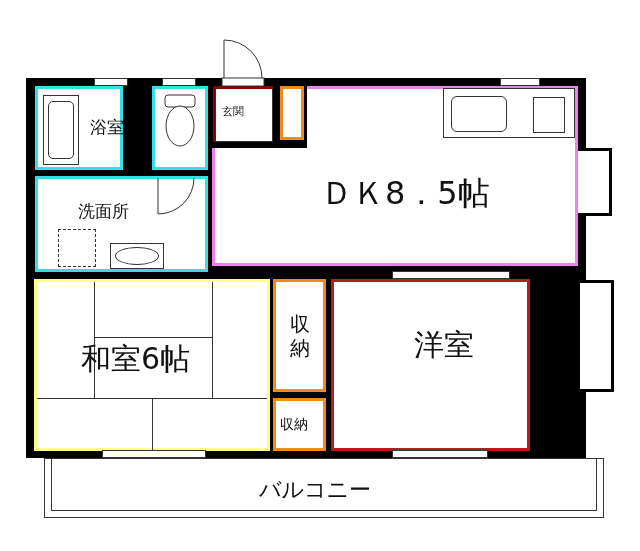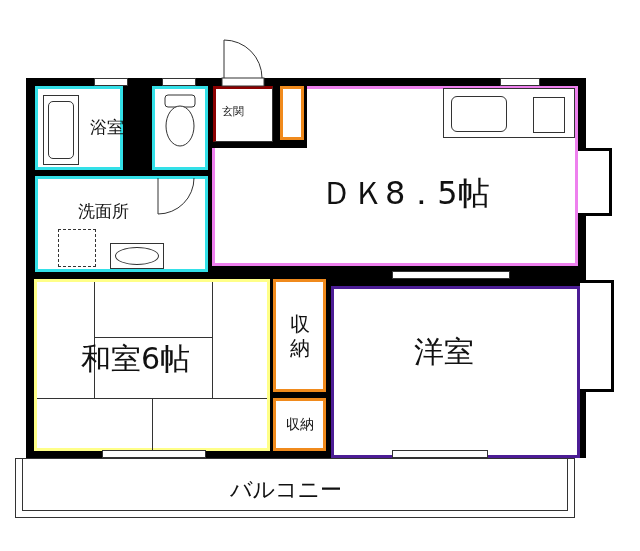--- a/index.html
+++ b/index.html
@@ -68,26 +68,26 @@
   <div class="abs" style="left:115px;top:116px;width:1px;height:56px;background:#333;"></div>
   <div class="lbl" style="left:44px;top:62px;font-size:30px;">和室6帖</div>
 </div>
 <div class="win" style="left:102px;top:450px;width:104px;height:8px;"></div>
 
 <div class="room" style="left:273px;top:279px;width:53px;height:113px;border:3px solid #f08a1c;">
   <div class="lbl" style="left:14px;top:32px;font-size:20px;">収</div>
   <div class="lbl" style="left:14px;top:56px;font-size:20px;">納</div>
 </div>
 <div class="room" style="left:273px;top:398px;width:53px;height:53px;border:3px solid #f08a1c;">
-  <div class="lbl" style="left:4px;top:16px;font-size:14px;margin-left:6px;">収納</div>
+  <div class="lbl" style="left:4px;top:16px;font-size:14px;">収納</div>
 </div>
 
-<div class="room" style="left:331px;top:279px;width:249px;height:172px;border:3px solid #4c1d95;margin-top:7px;">
+<div class="room" style="left:331px;top:279px;width:199px;height:172px;border:3px solid #b91c1c;">
   <div class="lbl" style="left:80px;top:48px;font-size:30px;">洋室</div>
 </div>
 <div class="win" style="left:392px;top:271px;width:118px;height:8px;"></div>
 <div class="win" style="left:392px;top:450px;width:96px;height:8px;"></div>
 <div class="win" style="left:580px;top:280px;width:34px;height:112px;border:3px solid #000;border-left:none;"></div>
 
-<div class="abs" style="left:15px;top:458px;width:560px;height:60px;border:1px solid #333;padding-left:48px;">
+<div class="abs" style="left:44px;top:458px;width:560px;height:60px;border:1px solid #333;padding-left:48px;">
   <div class="abs" style="left:6px;top:0;width:546px;height:52px;border:1px solid #333;border-top:none;"></div>
   <div class="lbl" style="left:214px;top:20px;font-size:22px;">バルコニー</div>
 </div>
 
 </body></html>

